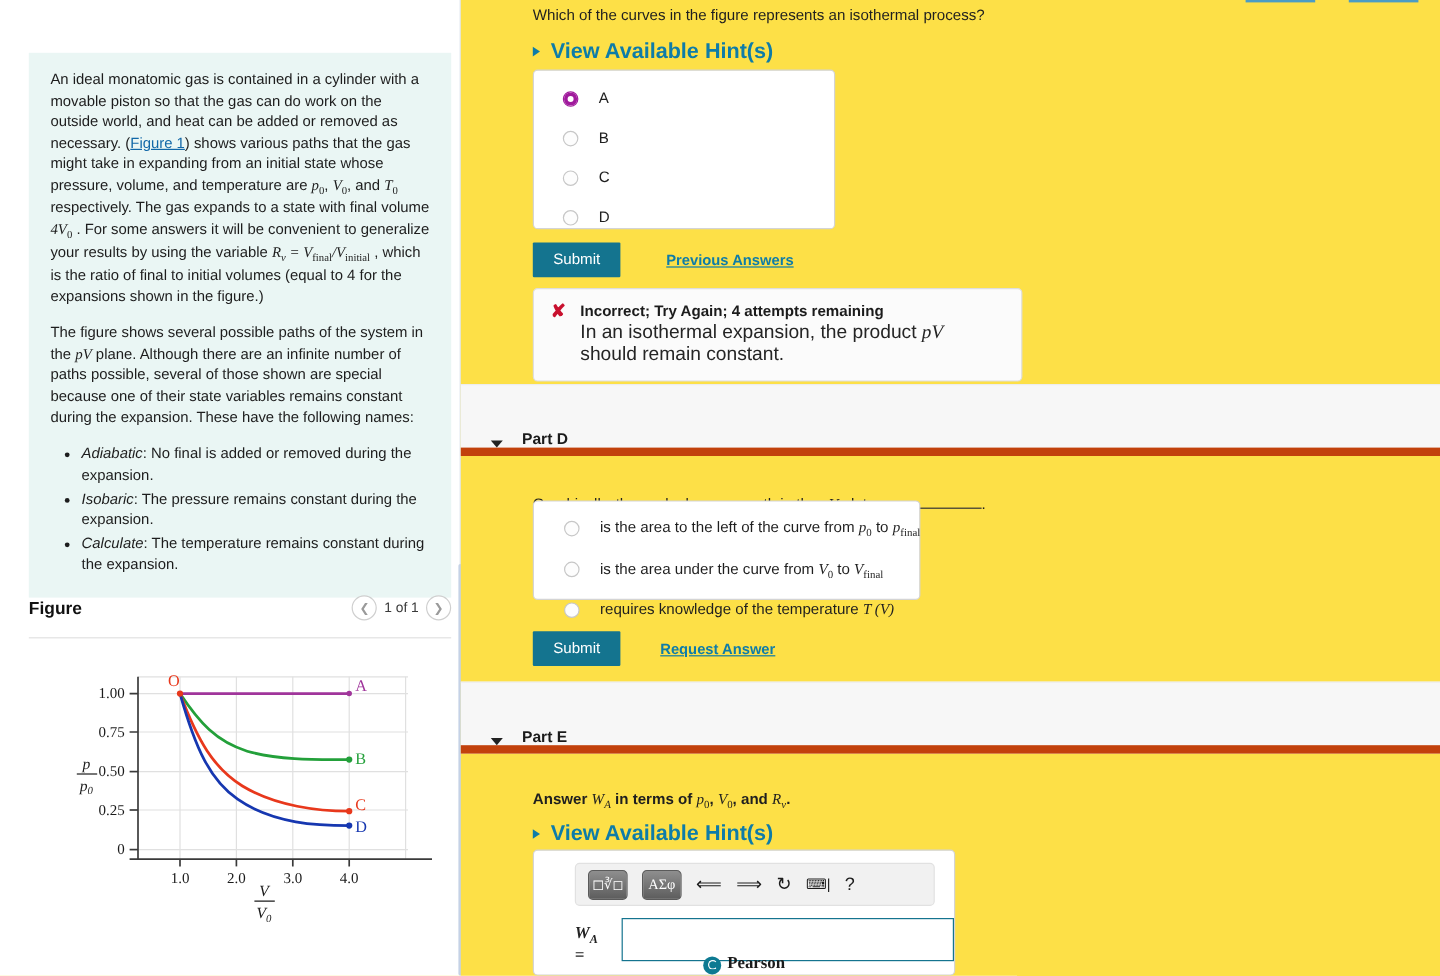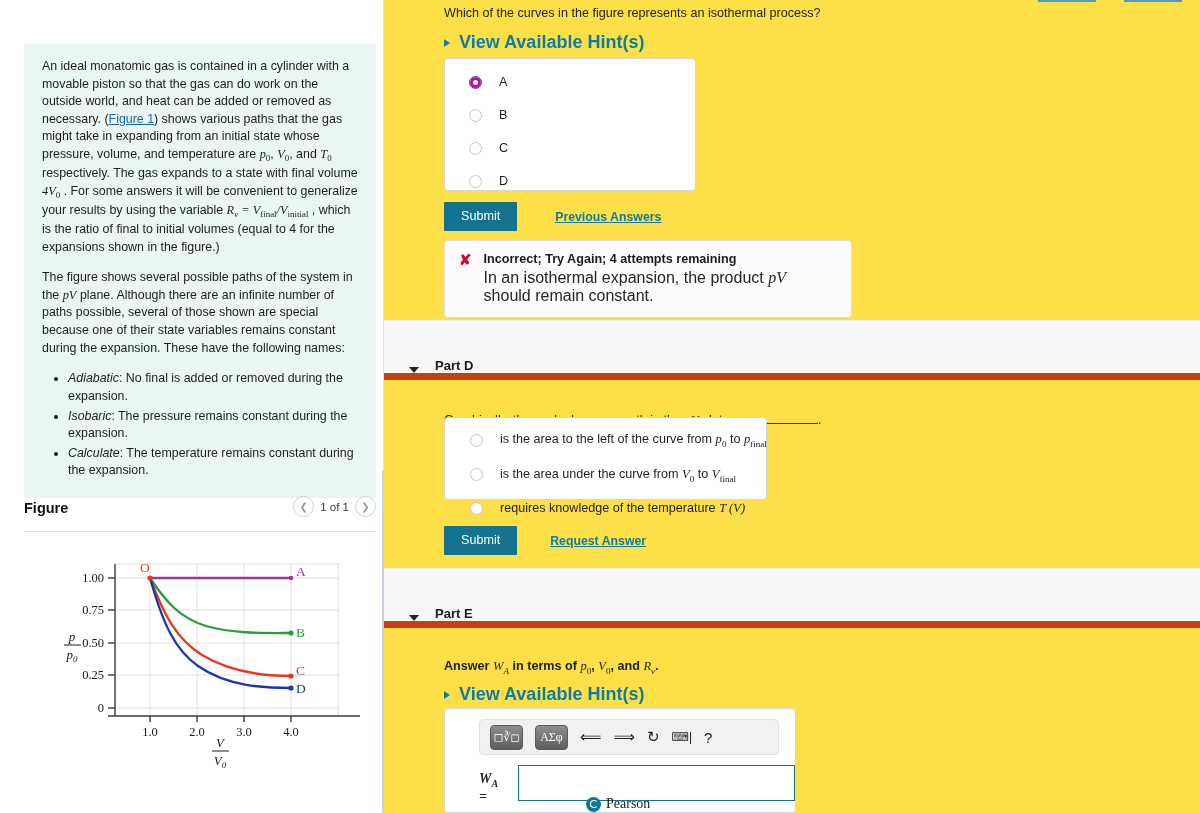--- a/index.html
+++ b/index.html
@@ -166,21 +166,21 @@
   .tb-icon { color: #1b1b1b; font-size: 15px; cursor: pointer; }
   .wa-row { display: flex; align-items: stretch; margin-top: 10px; padding-left: 34px; }
   .wa-label { font-family:"Liberation Serif", serif; font-style: italic; font-size: 14px; padding: 6px 8px 0 0; font-weight: bold; }
   .wa-input {
     border: 1px solid #14748f; background: #fff;
     height: 36px; width: 278px;
   }
 
   #pearson-logo {
     position: absolute; left: 586px; top: 796px;
-    display: flex; align-items: center; gap: 5px;
+    display: flex; align-items: center; gap: 5px; font-weight: bold;
   }
   .p-circle {
     width: 15px; height: 15px; border-radius: 50%;
     background: #0d7a92;
     display: flex; align-items: center; justify-content: center;
   }
   .p-spiral {
     width: 8px; height: 8px; border: 1.6px solid #ffffff;
     border-radius: 50%; border-right-color: transparent;
   }

